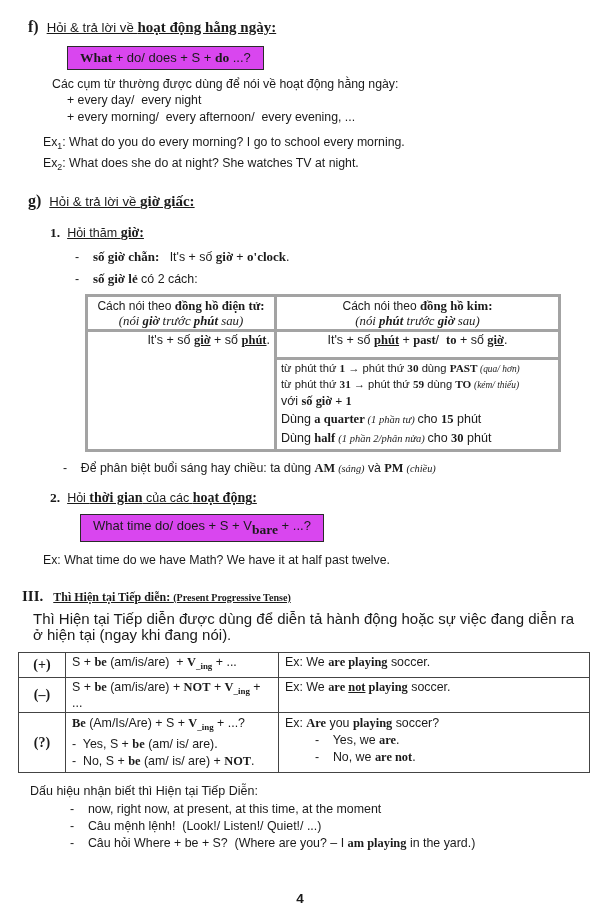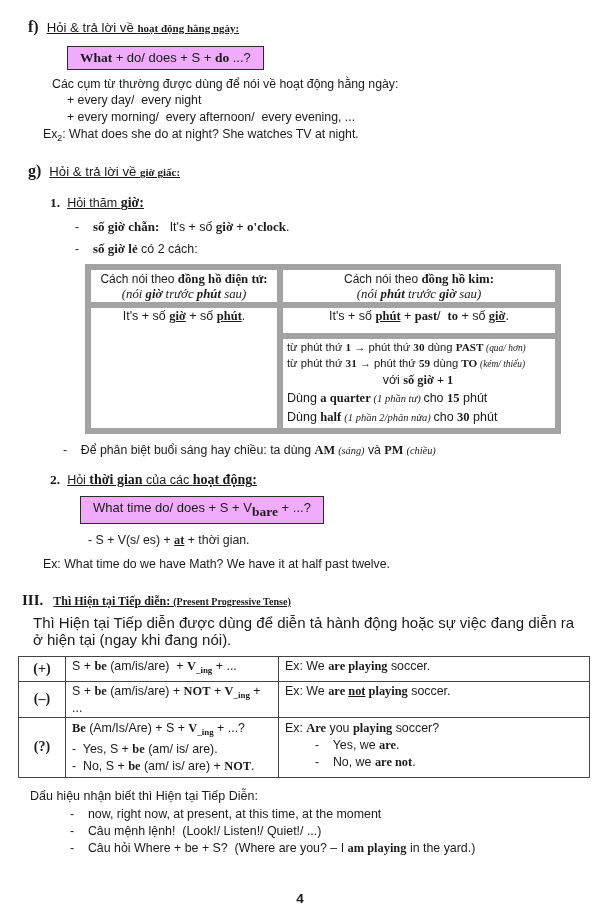--- a/index.html
+++ b/index.html
@@ -11,55 +11,55 @@
   .page{padding:14px 18px 0 25px;box-sizing:border-box;height:100%;position:relative;}
   [data-rich],[data-bind]{white-space:pre-wrap;}
   .seg-b{font-weight:bold;}
   .seg-i{font-style:italic;}
   .seg-u{text-decoration:underline;}
   .seg-f{font-family:"Liberation Serif",serif;}
   .seg-s{vertical-align:sub;font-size:0.72em;}
   .seg-m{font-size:0.84em;}
 
   .heading{font-size:13.2px;line-height:22px;}
-  .heading .seg-f{font-size:11px;}
+  .heading .seg-f{font-size:15px;}
   .h-label{font-family:"Liberation Serif",serif;font-weight:bold;font-size:16px;margin-right:8px;}
   .h-f{margin:2px 0 2px 3px;}
   .h-g{margin:13px 0 0 3px;}
 
-  .box{display:inline-block;border:1.6px solid #2b2b2b;padding:3px 12px;font-size:13px;background:#f0abfc;}
+  .box{display:inline-block;border:1.6px solid #2b2b2b;padding:3px 12px;font-size:13px;background:#d946ef;}
   .box .seg-f{font-size:13.5px;}
   .box-f{margin:5px 0 3px 42px;}
   .box-g1{margin:3px 0 3px 53px;padding:2px 14px;}
   .box-g2{margin:3px 0 3px 55px;padding:3px 12px;}
 
   .intro{margin:4px 0 1px 27px;}
   .phrase{margin-left:42px;line-height:17px;}
   .ex{margin-left:18px;line-height:17px;}
   .ex-first{margin-top:8px;}
 
   .item-title{margin:10px 0 3px 25px;font-size:12.5px;line-height:19px;}
   .item-title .seg-f{font-size:14px;}
   .item-num{font-family:"Liberation Serif",serif;font-weight:bold;font-size:13.5px;margin-right:7px;}
 
   .g-bullet{margin-left:50px;line-height:21px;font-size:12.4px;}
   .g-bullet .seg-f{font-size:13px;}
 
   table{border-collapse:collapse;}
   .time-table{margin:4px 0 5px 60px;width:476px;font-size:12px;table-layout:fixed;}
-  .time-table th,.time-table td{border:6px solid #a3a3a3;padding:1px 4px;}
+  .time-table th,.time-table td{border:3px solid #a3a3a3;padding:1px 4px;}
   .time-table th{font-weight:normal;text-align:center;vertical-align:top;padding-top:2px;}
   .time-table th:first-child,.time-table .tl-body{width:178px;}
   .time-table th .seg-f{font-size:12.8px;}
   .hdr-sub{font-size:10.8px;line-height:14px;}
-  .tl-body{vertical-align:top;text-align:center;font-size:12.5px;padding-top:3px;}
+  .tl-body{vertical-align:top;text-align:right;font-size:12.5px;padding-top:3px;}
   .tr-a{text-align:center;font-size:12.5px;height:23px;vertical-align:top;padding-top:3px;}
   .tr-detail{padding:3px 6px 4px 9px;}
   .d-sm{font-size:11.2px;line-height:15px;}
-  .d-right{text-align:center;font-size:12.4px;line-height:17px;padding-right:2px;}
+  .d-right{text-align:left;font-size:12.4px;line-height:17px;padding-right:2px;}
   .d-n{font-size:12.5px;line-height:18px;}
 
   .ampm{margin:7px 0 0 38px;line-height:18px;}
   .rule-line{margin:5px 0 0 63px;line-height:17px;}
   .ex-math{margin:7px 0 0 18px;line-height:17px;}
 
   .h3{margin:15px 0 0 -3px;line-height:24px;}
   .h3-label{font-family:"Liberation Serif",serif;font-weight:bold;font-size:15px;margin-right:10px;}
   .h3-title{font-size:12px;}
   .desc{margin:1px 0 0 8px;font-size:15px;line-height:16.5px;width:552px;}
@@ -82,20 +82,21 @@
 
 <div class="page">
 
   <div class="heading h-f">
     <span class="h-label" data-bind="f.label">f)</span><span data-rich="f.title"><span class="seg-u">Hỏi &amp; trả lời về </span><span class="seg-b seg-u seg-f">hoạt động hằng ngày:</span></span>
   </div>
   <div><span class="box box-f" data-rich="f.formula"><span class="seg-b seg-f">What </span><span>+ do/ does + S + </span><span class="seg-b seg-f">do </span><span>...?</span></span></div>
   <div class="intro" data-bind="f.intro">Các cụm từ thường được dùng để nói về hoạt động hằng ngày:</div>
   <div class="phrase" data-bind="f.phrase1">+ every day/  every night</div>
   <div class="phrase" data-bind="f.phrase2">+ every morning/  every afternoon/  every evening, ...</div>
+  <div class="ex ex-first" data-rich="f.ex1"><span>Ex</span><span class="seg-s">1</span><span>: What do you do every morning? I go to school every morning.</span></div>
   <div class="ex" data-rich="f.ex2"><span>Ex</span><span class="seg-s">2</span><span>: What does she do at night? She watches TV at night.</span></div>
 
   <div class="heading h-g">
     <span class="h-label" data-bind="g.label">g)</span><span data-rich="g.title"><span class="seg-u">Hỏi &amp; trả lời về </span><span class="seg-b seg-u seg-f">giờ giấc:</span></span>
   </div>
 
   <div class="item-title">
     <span class="item-num" data-bind="g.item1.num">1.</span><span data-rich="g.item1.title"><span class="seg-u">Hỏi thăm </span><span class="seg-b seg-u seg-f">giờ:</span></span>
   </div>
   <div class="g-bullet" data-rich="g.item1.bullet1"><span>-    </span><span class="seg-b seg-f">số giờ chẵn:</span><span>   It's + số </span><span class="seg-b seg-f">giờ </span><span>+ </span><span class="seg-b seg-f">o'clock</span><span>.</span></div>
@@ -128,21 +129,20 @@
     </tr>
   </tbody>
     </table>
 
   <div class="ampm" data-rich="g.ampm"><span>-    Để phân biệt buổi sáng hay chiều: ta dùng </span><span class="seg-b seg-f">AM </span><span class="seg-i seg-f seg-m">(sáng)</span><span> và </span><span class="seg-b seg-f">PM </span><span class="seg-i seg-f seg-m">(chiều)</span></div>
 
   <div class="item-title">
     <span class="item-num" data-bind="g.item2.num">2.</span><span data-rich="g.item2.title"><span class="seg-u">Hỏi </span><span class="seg-b seg-u seg-f">thời gian</span><span class="seg-u"> của các </span><span class="seg-b seg-u seg-f">hoạt động</span><span class="seg-b seg-u seg-f">:</span></span>
   </div>
   <div><span class="box box-g2" data-rich="g.item2.box"><span>What time do/ does + S + V</span><span class="seg-b seg-f seg-s">bare</span><span> + ...?</span></span></div>
-  <div class="rule-line" data-rich="g.item2.rule"><span>- S + V(s/ es) + </span><span class="seg-b seg-u seg-f">at</span><span> + thời gian.</span></div>
   <div class="ex-math" data-bind="g.item2.ex">Ex: What time do we have Math? We have it at half past twelve.</div>
 
   <div class="h3">
     <span class="h3-label" data-bind="s3.label">III.</span><span class="h3-title" data-rich="s3.title"><span class="seg-b seg-u seg-f">Thì Hiện tại Tiếp diễn: </span><span class="seg-b seg-u seg-f seg-m">(Present Progressive Tense)</span></span>
   </div>
   <div class="desc" data-bind="s3.desc">Thì Hiện tại Tiếp diễn được dùng để diễn tả hành động hoặc sự việc đang diễn ra ở hiện tại (ngay khi đang nói).</div>
 
   <table class="pp-table">
     <tbody>
         <tr class="pp-row-s">

